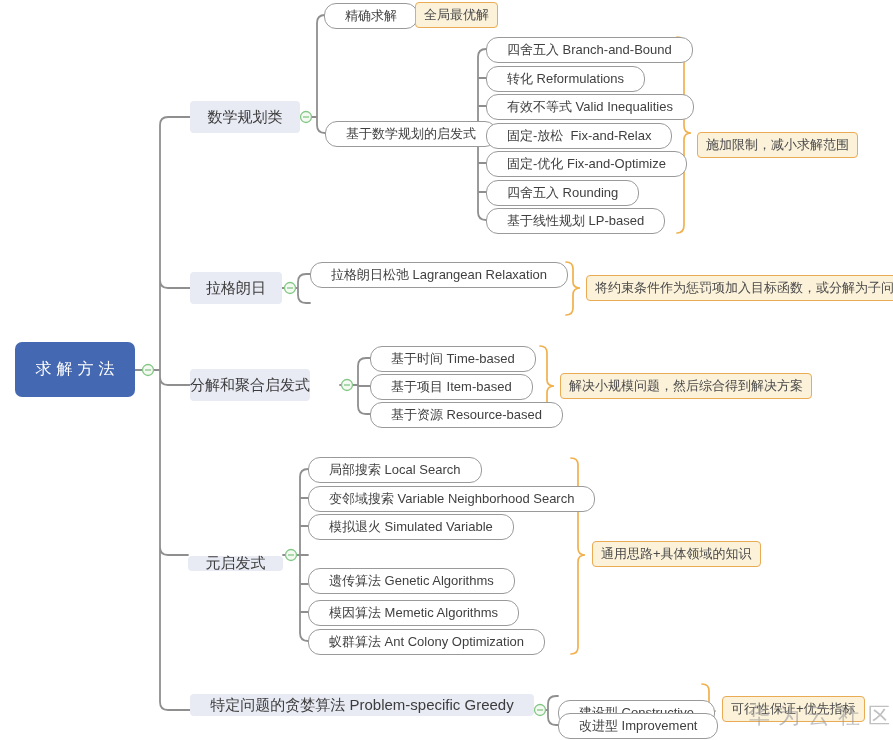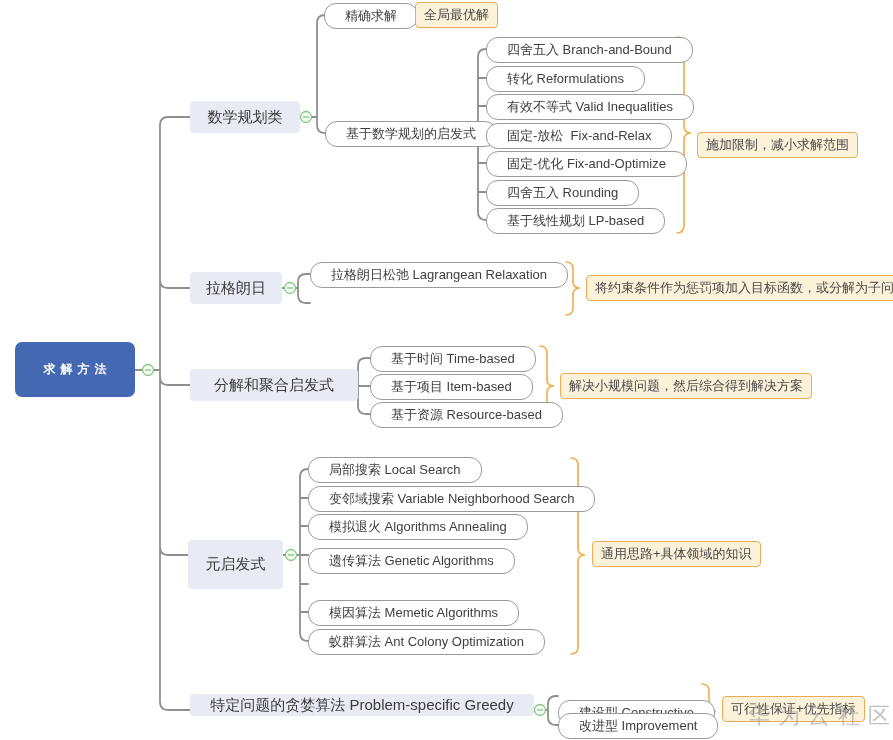--- a/index.html
+++ b/index.html
@@ -6,21 +6,21 @@
   #canvas{
     position:relative;width:893px;height:740px;overflow:hidden;
     font-family:"Liberation Sans","DejaVu Sans",sans-serif;
     color:#3f3f3f;background:#ffffff;
   }
   #lines{position:absolute;left:0;top:0;z-index:0;}
   .node{position:absolute;z-index:1;box-sizing:border-box;white-space:pre;}
   .root{
     left:15px;top:342px;width:120px;height:55px;
     background:#4468B1;border-radius:7px;color:#ffffff;
-    font-size:12px;font-weight:bold;letter-spacing:5px;
+    font-size:16px;font-weight:normal;letter-spacing:5px;
     display:flex;align-items:center;justify-content:center;
     padding-left:5px;
   }
   .branch{
     background:#E8EAF4;border-radius:4px;color:#3c3c3c;
     font-size:15px;display:flex;align-items:center;justify-content:center;
   }
   .leaf{
     background:#ffffff;border:1px solid #9a9a9a;border-radius:12px;
     font-size:13px;line-height:16px;padding:4px 20px;color:#3f3f3f;
@@ -130,22 +130,22 @@
         <circle cx="540" cy="710" r="5.5" fill="#F4FAF2" stroke="#82C785" stroke-width="1.3"></circle>
         <line x1="537" y1="710" x2="543" y2="710" stroke="#82C785" stroke-width="1.3"></line>
       </g>
     </g>
   </svg>
 
   <div class="node root">求解方法</div>
 
   <div class="node branch" style="left:190px;top:101px;width:110px;height:32px">数学规划类</div>
   <div class="node branch" style="left:190px;top:272px;width:92px;height:32px">拉格朗日</div>
-  <div class="node branch" style="left:190px;top:369px;width:168px;height:32px">分解和聚合启发式</div>
-  <div class="node branch" style="left:188px;top:540px;width:95px;height:49px">元启发式</div>
+  <div class="node branch" style="left:190px;top:369px;width:120px;height:32px">分解和聚合启发式</div>
+  <div class="node branch" style="left:188px;top:556px;width:95px;height:15px">元启发式</div>
   <div class="node branch" style="left:190px;top:694px;width:344px;height:22px">特定问题的贪婪算法 Problem-specific Greedy</div>
 
   <div class="node leaf" style="left:324px;top:3px">精确求解</div>
   <div class="node note" style="left:415px;top:2px">全局最优解</div>
   <div class="node leaf" style="left:325px;top:121px">基于数学规划的启发式</div>
 
   <div class="node leaf" style="left:486px;top:37px">四舍五入 Branch-and-Bound</div>
   <div class="node leaf" style="left:486px;top:66px">转化 Reformulations</div>
   <div class="node leaf" style="left:486px;top:94px">有效不等式 Valid Inequalities</div>
   <div class="node leaf" style="left:486px;top:123px">固定-放松  Fix-and-Relax</div>
@@ -157,22 +157,22 @@
   <div class="node leaf" style="left:310px;top:262px">拉格朗日松弛 Lagrangean Relaxation</div>
   <div class="node note" style="left:586px;top:275px">将约束条件作为惩罚项加入目标函数，或分解为子问题</div>
 
   <div class="node leaf" style="left:370px;top:346px">基于时间 Time-based</div>
   <div class="node leaf" style="left:370px;top:374px">基于项目 Item-based</div>
   <div class="node leaf" style="left:370px;top:402px">基于资源 Resource-based</div>
   <div class="node note" style="left:560px;top:373px">解决小规模问题，然后综合得到解决方案</div>
 
   <div class="node leaf" style="left:308px;top:457px">局部搜索 Local Search</div>
   <div class="node leaf" style="left:308px;top:486px">变邻域搜索 Variable Neighborhood Search</div>
-  <div class="node leaf" style="left:308px;top:514px">模拟退火 Algorithms Annealing</div>
-  <div class="node leaf" style="left:308px;top:548px">遗传算法 Genetic Algorithms</div>
+  <div class="node leaf" style="left:308px;top:514px">模拟退火 Simulated Variable</div>
+  <div class="node leaf" style="left:308px;top:568px">遗传算法 Genetic Algorithms</div>
   <div class="node leaf" style="left:308px;top:600px">模因算法 Memetic Algorithms</div>
   <div class="node leaf" style="left:308px;top:629px">蚁群算法 Ant Colony Optimization</div>
   <div class="node note" style="left:592px;top:541px">通用思路+具体领域的知识</div>
 
   <div class="node leaf" style="left:558px;top:700px">建设型 Constructive</div>
   <div class="node leaf" style="left:558px;top:713px">改进型 Improvement</div>
   <div class="node note" style="left:722px;top:696px">可行性保证+优先指标</div>
 
   <div class="watermark">华为云社区</div>
 

